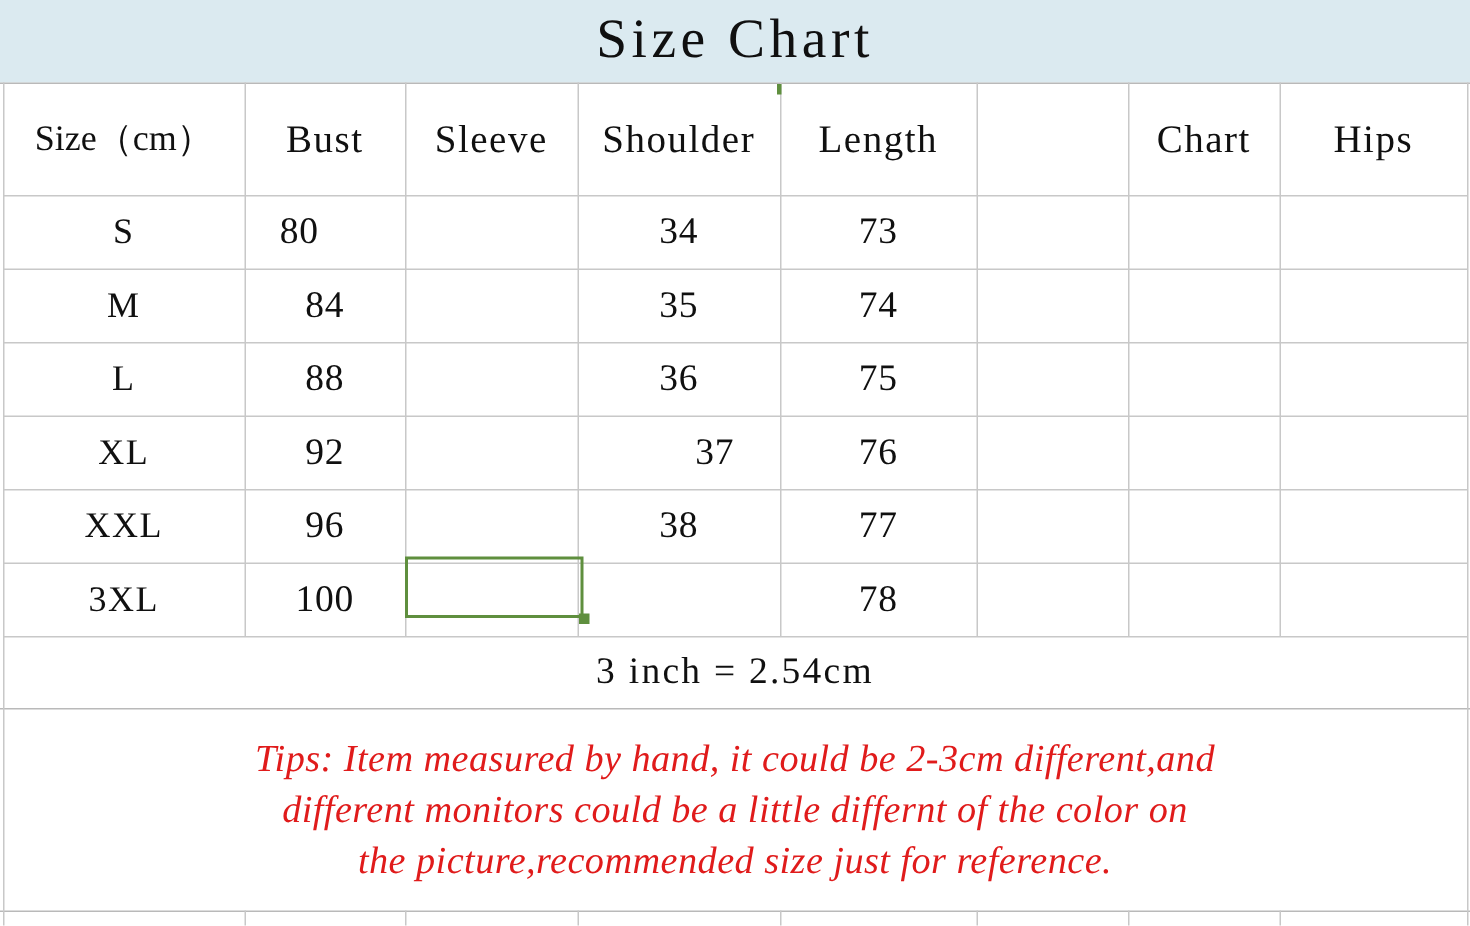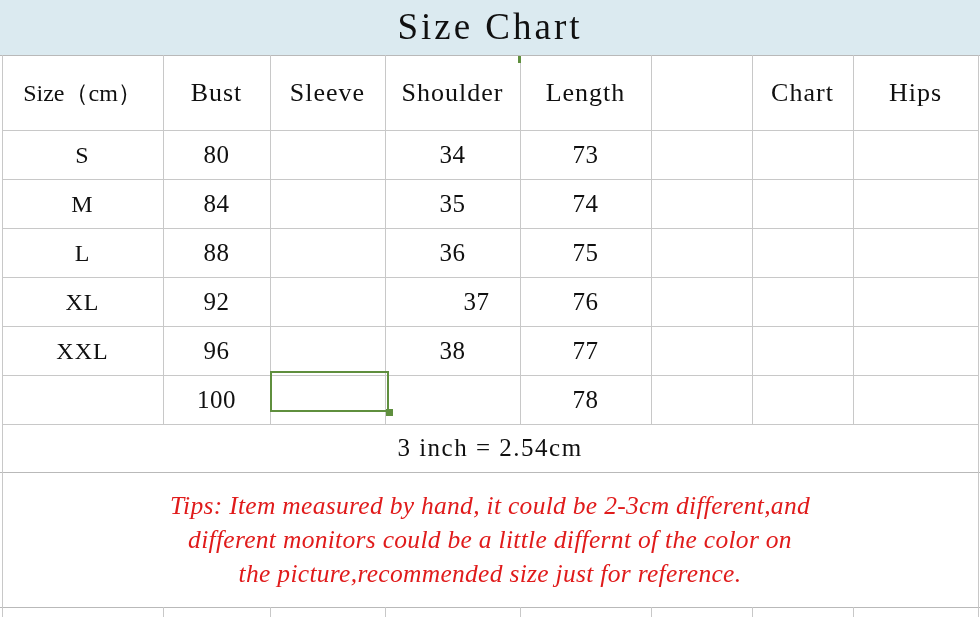--- a/index.html
+++ b/index.html
@@ -141,21 +141,21 @@
 
   <div class="cell hdr small" style="left:2px;top:55px;width:161px;height:75px;">Size（cm）</div>
   <div class="cell hdr" style="left:163px;top:55px;width:107px;height:75px;">Bust</div>
   <div class="cell hdr" style="left:270px;top:55px;width:115px;height:75px;">Sleeve</div>
   <div class="cell hdr" style="left:385px;top:55px;width:135px;height:75px;">Shoulder</div>
   <div class="cell hdr" style="left:520px;top:55px;width:131px;height:75px;">Length</div>
   <div class="cell hdr" style="left:752px;top:55px;width:101px;height:75px;">Chart</div>
   <div class="cell hdr" style="left:853px;top:55px;width:125px;height:75px;">Hips</div>
 
   <div class="cell sizecell" style="left:2px;top:130px;width:161px;height:49px;">S</div>
-  <div class="cell datacell" style="left:163px;top:130px;width:107px;height:49px;">80</div>
+  <div class="cell datacell" style="left:146px;top:130px;width:107px;height:49px;">80</div>
   <div class="cell datacell" style="left:270px;top:130px;width:115px;height:49px;"></div>
   <div class="cell datacell" style="left:385px;top:130px;width:135px;height:49px;">34</div>
   <div class="cell datacell" style="left:520px;top:130px;width:131px;height:49px;">73</div>
   <div class="cell datacell" style="left:651px;top:130px;width:101px;height:49px;"></div>
   <div class="cell datacell" style="left:752px;top:130px;width:101px;height:49px;"></div>
   <div class="cell datacell" style="left:853px;top:130px;width:125px;height:49px;"></div>
 
   <div class="cell sizecell" style="left:2px;top:179px;width:161px;height:49px;">M</div>
   <div class="cell datacell" style="left:163px;top:179px;width:107px;height:49px;">84</div>
   <div class="cell datacell" style="left:270px;top:179px;width:115px;height:49px;"></div>
@@ -185,20 +185,21 @@
 
   <div class="cell sizecell" style="left:2px;top:326px;width:161px;height:49px;">XXL</div>
   <div class="cell datacell" style="left:163px;top:326px;width:107px;height:49px;">96</div>
   <div class="cell datacell" style="left:270px;top:326px;width:115px;height:49px;"></div>
   <div class="cell datacell" style="left:385px;top:326px;width:135px;height:49px;">38</div>
   <div class="cell datacell" style="left:520px;top:326px;width:131px;height:49px;">77</div>
   <div class="cell datacell" style="left:651px;top:326px;width:101px;height:49px;"></div>
   <div class="cell datacell" style="left:752px;top:326px;width:101px;height:49px;"></div>
   <div class="cell datacell" style="left:853px;top:326px;width:125px;height:49px;"></div>
 
+  <div class="cell sizecell" style="left:2px;top:375px;width:161px;height:49px;">3XL</div>
   <div class="cell datacell" style="left:163px;top:375px;width:107px;height:49px;">100</div>
   <div class="cell datacell" style="left:270px;top:375px;width:115px;height:49px;"></div>
   <div class="cell datacell" style="left:520px;top:375px;width:131px;height:49px;">78</div>
   <div class="cell datacell" style="left:651px;top:375px;width:101px;height:49px;"></div>
   <div class="cell datacell" style="left:752px;top:375px;width:101px;height:49px;"></div>
   <div class="cell datacell" style="left:853px;top:375px;width:125px;height:49px;"></div>
 
   <div class="sel" style="left:270px;top:371px;width:119px;height:41px;"></div>
   <div class="sel-handle" style="left:386px;top:409px;"></div>
 

